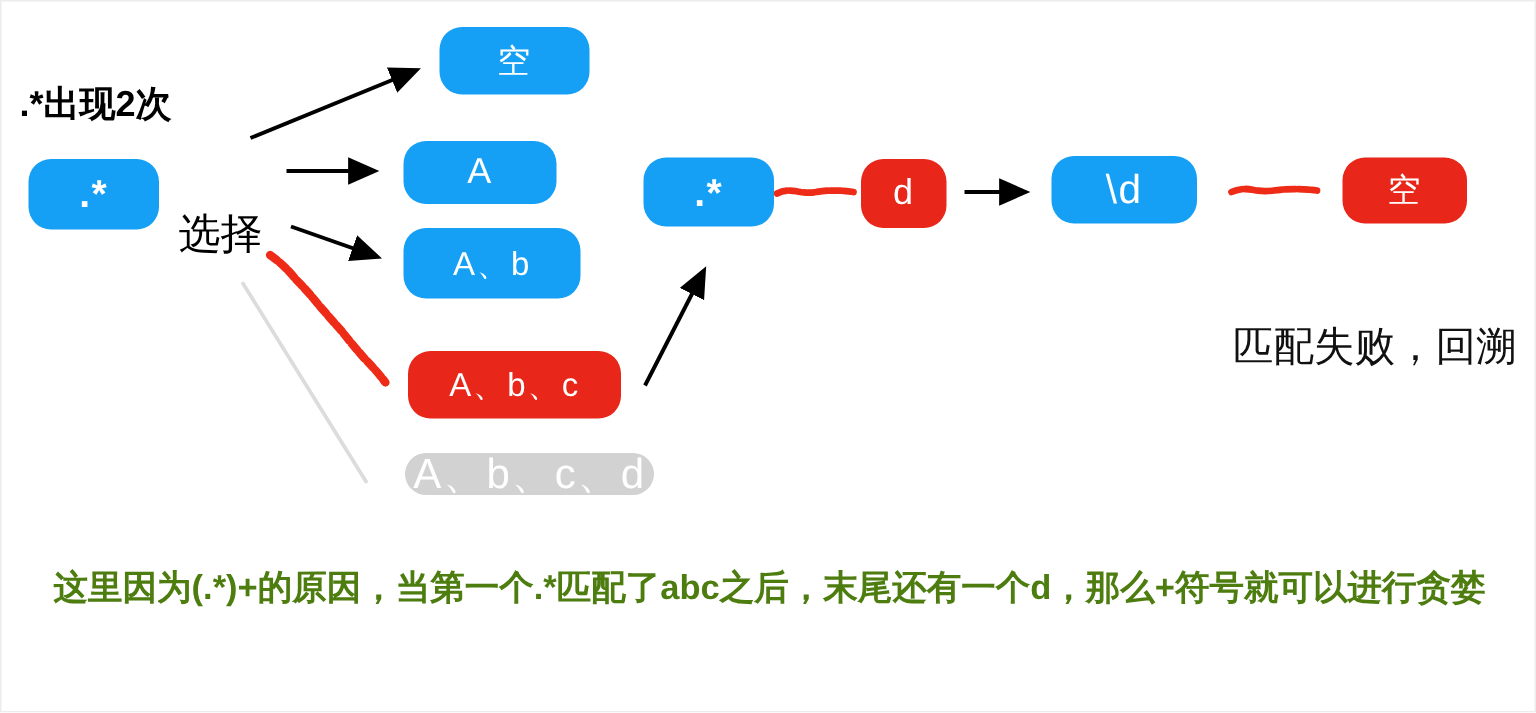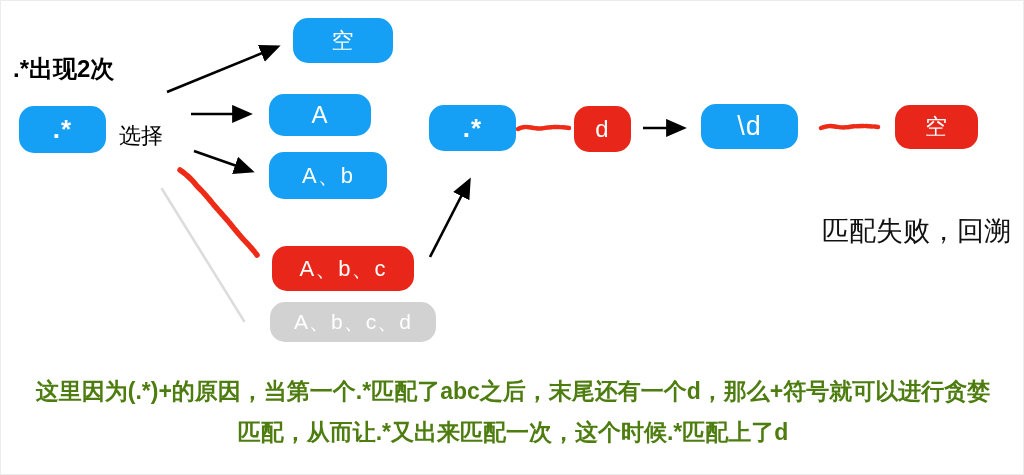--- a/index.html
+++ b/index.html
@@ -21,34 +21,34 @@
     font-weight:500;
     letter-spacing:1px;
     z-index:2;
     box-sizing:border-box;
   }
   .blue{background:var(--blue,#16A0F5);}
   .red{background:var(--red,#E8261A);}
   .gray{background:var(--gray,#D2D2D2);}
   .txt{position:absolute;color:#000;z-index:2;white-space:nowrap;margin-top:32px;}
   #title{left:12px;top:20px;font-size:24px;font-weight:bold;}
-  #choose{left:118px;top:88px;font-size:22px;}
+  #choose{left:118px;top:104px;font-size:28px;}
   #fail{left:821px;top:180px;font-size:27px;color:#111;}
   #caption{
     position:absolute;left:0;top:370px;width:1024px;
     text-align:center;font-size:23px;font-weight:bold;
     line-height:41px;color:#4d7c0f;z-index:2;
   }
   
   #n-star-left {left:18px; top:105px;width:87px; height:47px;font-size:26px;font-weight:600;}
   #n-empty-blue{left:292px;top:17px; width:100px;height:45px;font-size:22px;}
   #n-a         {left:268px;top:93px; width:102px;height:42px;font-size:24px;}
   #n-ab        {left:268px;top:151px;width:118px;height:47px;font-size:22px;}
-  #n-abc       {left:271px;top:233px;width:142px;height:45px;font-size:22px;margin-top:12px;}
-  #n-abcd      {left:269px;top:301px;width:166px;height:40px;font-size:21px;}
+  #n-abc       {left:271px;top:233px;width:142px;height:45px;font-size:22px;}
+  #n-abcd      {left:269px;top:301px;width:166px;height:28px;font-size:28px;}
   #n-star-mid  {left:428px;top:104px;width:87px; height:46px;font-size:26px;font-weight:600;}
   #n-d         {left:573px;top:105px;width:57px; height:46px;font-size:24px;}
   #n-slashd    {left:700px;top:103px;width:97px; height:45px;font-size:27px;}
   #n-empty-red {left:894px;top:104px;width:83px; height:44px;font-size:22px;}
 </style>
 </head>
 <body>
 
 <div id="canvas">
 
@@ -102,16 +102,15 @@
   </div>
   <div id="n-slashd" class="node blue">
     <span>\d</span>
   </div>
   <div id="n-empty-red" class="node red">
     <span>空</span>
   </div>
 
   <div id="caption">
     <div>这里因为(.*)+的原因，当第一个.*匹配了abc之后，末尾还有一个d，那么+符号就可以进行贪婪</div>
-    <div>匹配，从而让.*又出来匹配一次，这个时候.*匹配上了d</div>
   </div>
 
 </div>
 
 </body></html>

